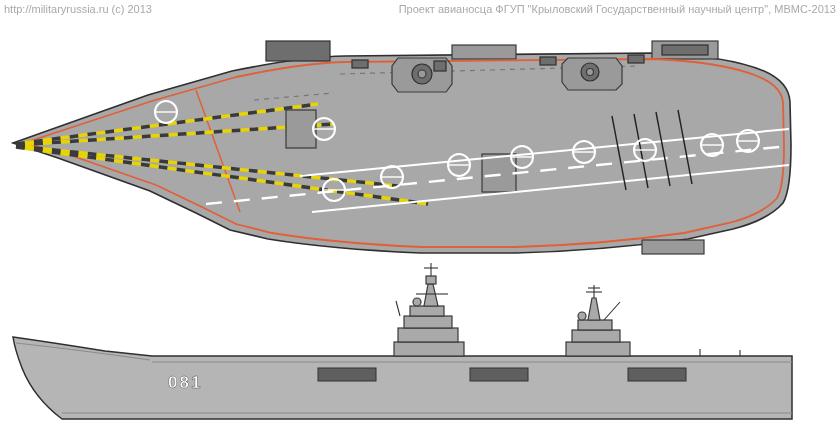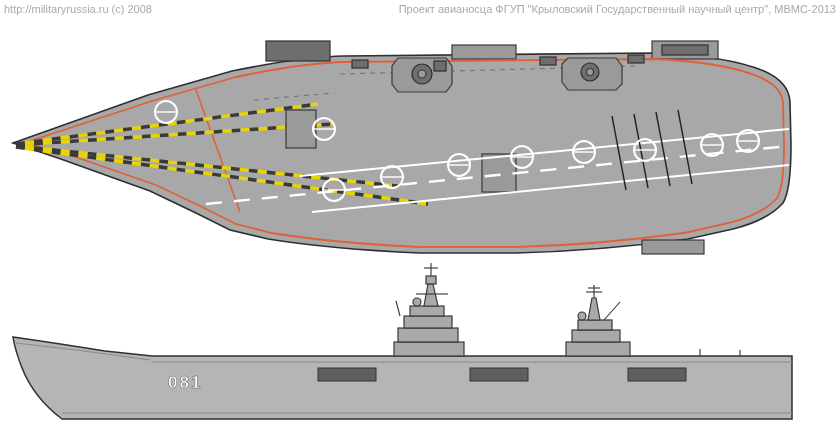--- a/index.html
+++ b/index.html
@@ -39,21 +39,21 @@
   .thin{stroke:#8a8a8a;stroke-width:1;fill:none;}
   .rig{stroke:#333;stroke-width:1.1;fill:none;}
   .hull-number{font-family:"Liberation Sans",sans-serif;font-weight:bold;font-size:17px;
                fill:#ffffff;stroke:#444;stroke-width:0.4;letter-spacing:2px;}
 </style>
 </head>
 <body>
 
 <div class="canvas">
 
-  <div class="hdr hdr-left">http://militaryrussia.ru (c) 2008</div>
+  <div class="hdr hdr-left">http://militaryrussia.ru (c) 2013</div>
   <div class="hdr hdr-right">Проект авианосца ФГУП "Крыловский Государственный научный центр", МВМС-2013</div>
 
   <svg width="840" height="433" viewBox="0 0 840 433">
 
     <g>
 
       <path class="deck" d="M 13 143 L 148 95 L 232 71 Q 300 57 345 56 L 655 53 Q 728 56 764 71
            Q 789 82 790 102 L 791 145 Q 791 190 783 203 Q 768 220 733 229
            L 688 239 Q 598 251 516 253 L 420 253 Q 330 249 268 239 L 230 230
            L 196 213 L 150 191 L 58 158 Z"></path>

